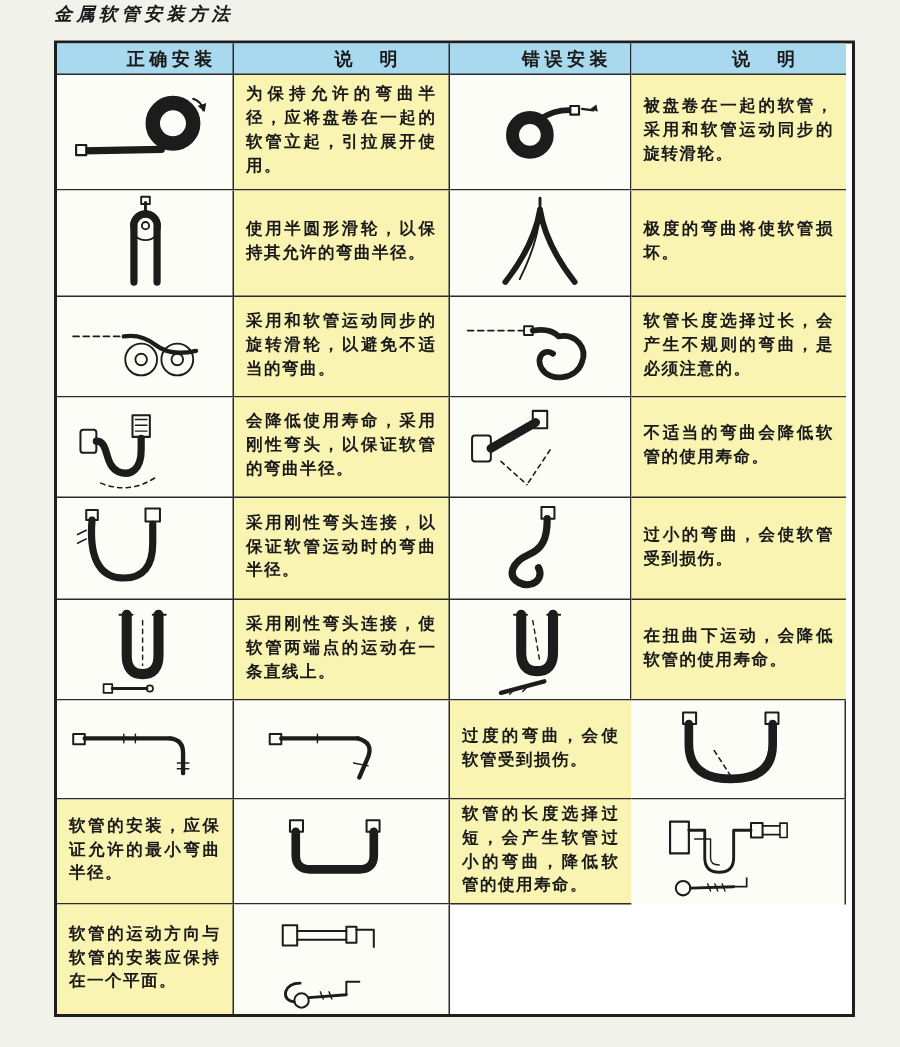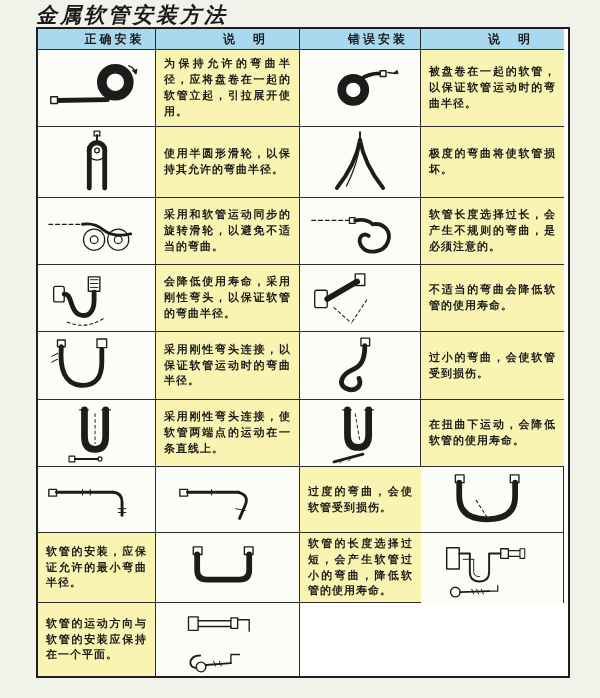--- a/index.html
+++ b/index.html
@@ -16,21 +16,21 @@
     width:600px;height:698px;
     background:var(--page-bg);
     font-family:"Liberation Sans","DejaVu Sans",sans-serif;
     color:var(--text);
     overflow:hidden;
   }
   .doc-title{
     position:absolute;left:36px;top:1px;
     font-family:Liberation Sans, sans-serif;
     font-style:italic;font-weight:bold;
-    font-size:21px;letter-spacing:3px;
+    font-size:12px;letter-spacing:3px;
   }
   .grid{
     position:absolute;left:36px;top:27px;
     width:530px;
     border:2px solid #1e1e1e;
     background:#fff;
     display:grid;
     grid-template-columns:118px 144px 121px 143px;
     grid-template-rows:21px 77px 71px 67px 67px 68px 67px 66px 70px 73px;
   }
@@ -96,21 +96,21 @@
     <div class="cell imgcell">
       <svg class="draw" width="106" height="62" viewBox="0 0 110 64">
         <circle cx="48" cy="34" r="12" stroke-width="9"></circle>
         <path d="M55 23 Q66 16 78 17" stroke-width="4"></path>
         <rect class="wfill" x="76" y="14" width="6" height="6" stroke-width="1.5"></rect>
         <path d="M84 16 l8 1" stroke-width="1.5"></path>
         <path class="fill" d="M95 18 l-1 -5 -4 3 z"></path>
       </svg>
     </div>
     <div class="cell desccell c4">
-        <p>被盘卷在一起的软管，以保证软管运动时的弯曲半径。</p>
+        <p>被盘卷在一起的软管，采用和软管运动同步的旋转滑轮。</p>
       </div>
 
     <div class="cell imgcell">
       <svg class="draw" width="106" height="64" viewBox="0 0 110 66">
         <path d="M55 5 L55 11" stroke-width="2"></path>
         <rect x="52" y="1" width="6" height="5" stroke-width="1.3"></rect>
         <circle cx="55" cy="21" r="10" stroke-width="1.3"></circle>
         <circle cx="55" cy="21" r="2.5" stroke-width="1.3"></circle>
         <path d="M47 60 L47 21 A8 8 0 0 1 63 21 L63 60" stroke-width="5"></path>
       </svg>

